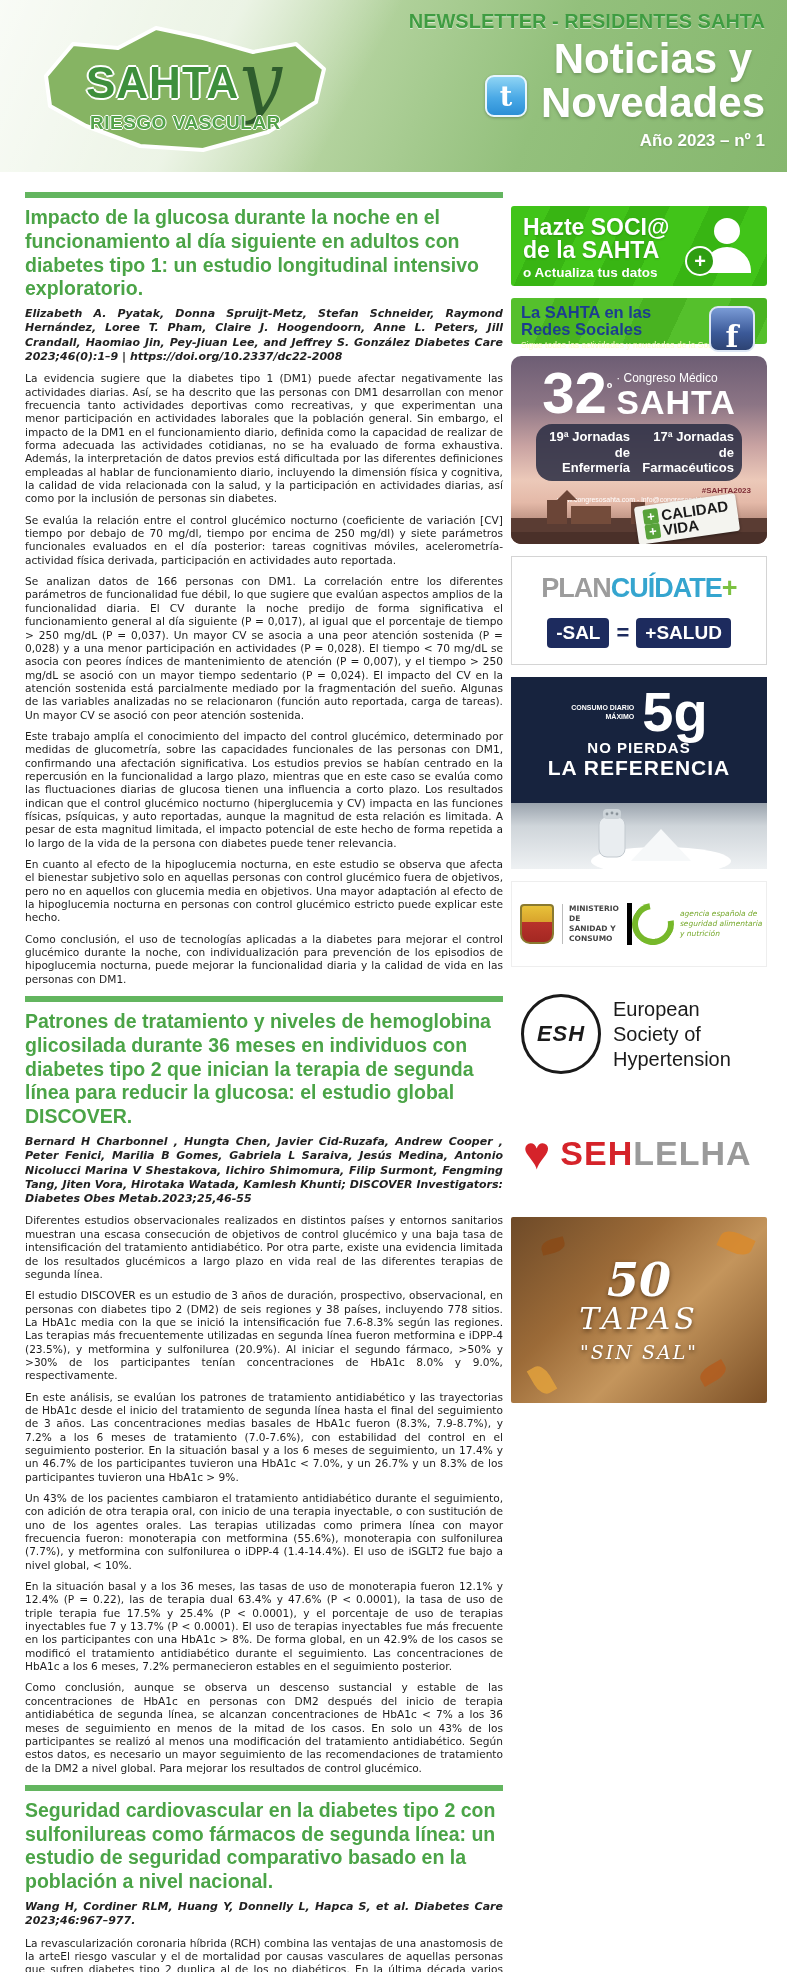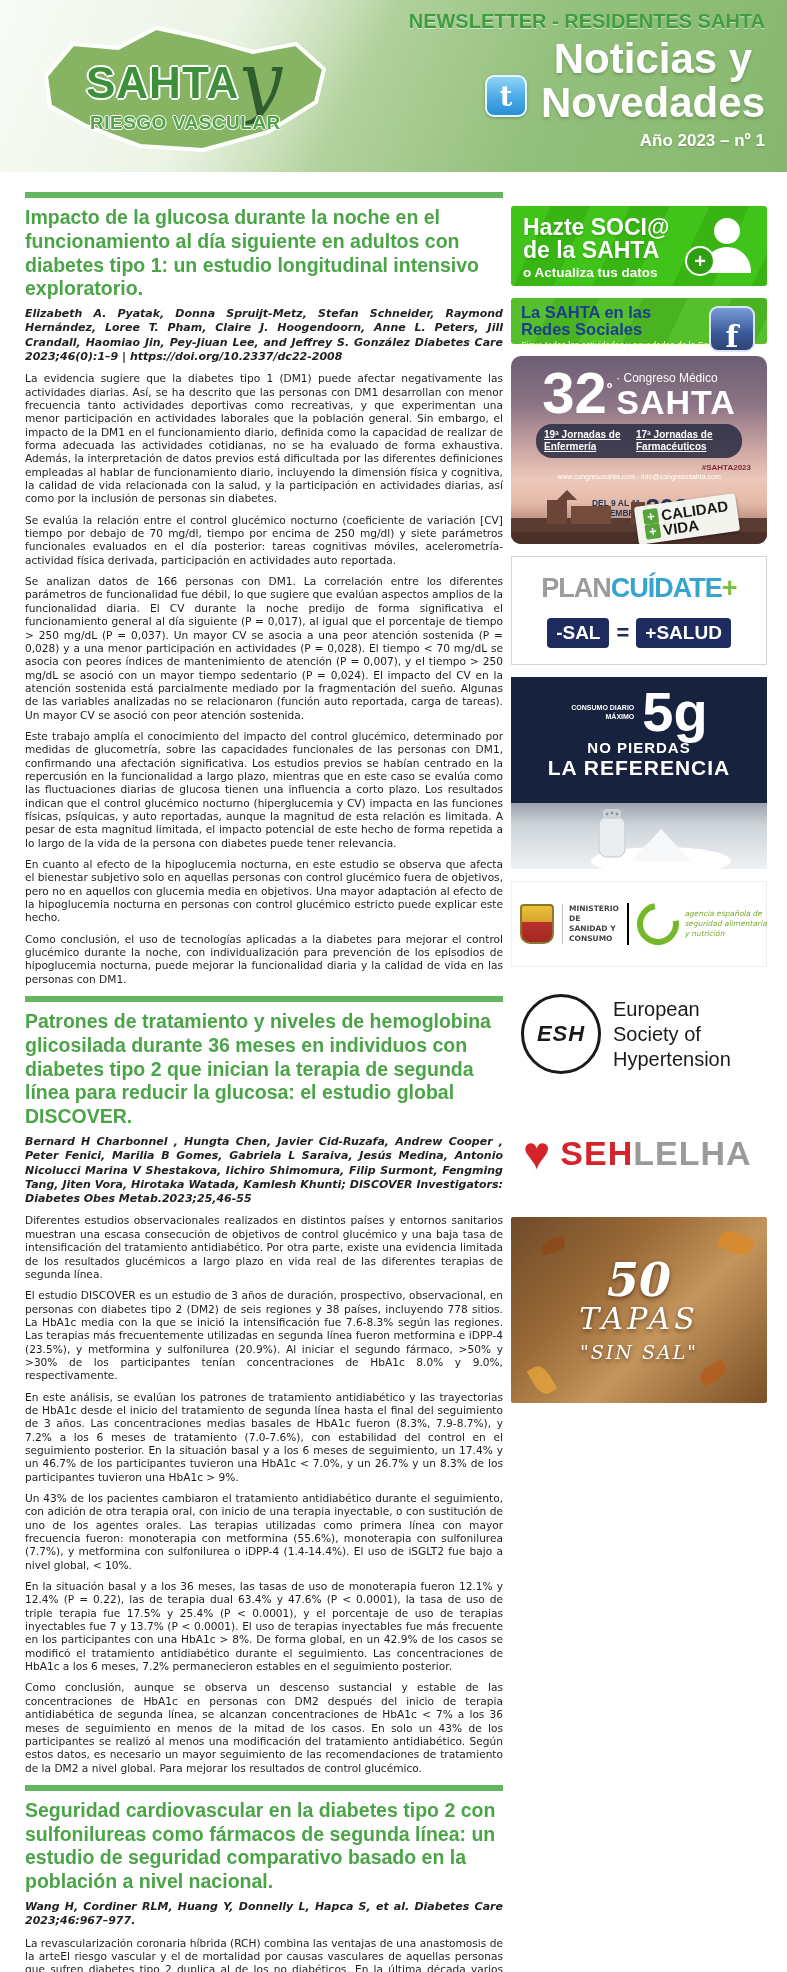--- a/index.html
+++ b/index.html
@@ -75,21 +75,21 @@
     background:linear-gradient(180deg,#6d5d74 0%,#8c7585 26%,#c9a3a2 48%,#ecc9b9 66%,#e4b9a8 78%,#8a5f52 100%);
     font-family:"Liberation Sans",sans-serif;color:#fff;}
   .poster-top{position:relative;text-align:center;padding-top:12px;}
   .p32{font-size:58px;font-weight:bold;line-height:.85;display:inline-block;vertical-align:top;}
   .p32sup{font-size:15px;vertical-align:super;}
   .pmed{display:inline-block;text-align:left;margin-left:4px;}
   .pmed-type{font-size:12px;font-weight:normal;}
   .pmed-name{font-size:34px;font-weight:bold;line-height:.95;letter-spacing:1px;}
   .pill{margin:6px auto 0;width:190px;background:rgba(40,44,66,.85);border-radius:16px;
     padding:5px 8px;display:flex;gap:6px;justify-content:center;}
-  .pill div{font-size:10px;font-weight:bold;line-height:1.2;text-align:left;text-decoration:underline;}
+  .pill div{font-size:13px;font-weight:bold;line-height:1.2;text-align:right;}
   .phash{color:#7d2c35;font-size:8px;font-weight:bold;text-align:right;padding-right:16px;margin-top:5px;}
   .pweb{color:#fff;font-size:7px;text-align:center;margin-top:1px;}
   .pdates{display:flex;justify-content:center;align-items:center;gap:5px;margin-top:13px;color:#1d3554;}
   .pdates .d1{font-size:8.5px;font-weight:bold;text-align:right;line-height:1.15;}
   .pdates .d2{font-size:26px;font-weight:bold;}
   .pvenue{color:#1d3554;font-size:10px;font-weight:bold;text-align:center;}
   .pcity{color:#1d3554;font-size:33px;font-weight:bold;text-align:right;letter-spacing:2px;line-height:1.05;}
   .skyline{position:absolute;bottom:0;left:0;right:0;height:56px;}
   .badge{position:absolute;right:30px;bottom:6px;background:#f4f4ef;color:#1b1b1b;
     transform:rotate(-8deg);padding:4px 8px;border-radius:3px;box-shadow:0 1px 3px rgba(0,0,0,.4);}
@@ -117,21 +117,21 @@
   .salt-photo{position:absolute;bottom:0;left:0;right:0;height:66px;
     background:linear-gradient(180deg,#9aa3ad 0%,#cfd5da 35%,#eef1f3 100%);}
 
   .ministry-box{background:#fff;border:1px solid #eee;display:flex;align-items:center;gap:8px;
     padding:10px 8px;box-sizing:border-box;height:86px;}
   .coa{width:30px;height:36px;flex:0 0 auto;border-radius:4px 4px 10px 10px;
     background:linear-gradient(180deg,#e8c23a 0%,#d8a32c 45%,#b8322b 45%,#a32822 100%);
     border:2px solid #8a7a30;}
   .min-text{font-size:7.5px;font-weight:bold;color:#444;width:78px;line-height:1.35;
     border-left:1px solid #bbb;padding-left:6px;text-transform:uppercase;}
-  .aesan{display:flex;align-items:center;gap:6px;border-left:2px solid #000000;padding-left:8px;}
+  .aesan{display:flex;align-items:center;gap:6px;border-left:5px solid #000000;}
   .swirl{width:30px;height:30px;border-radius:50%;border:6px solid #76b82a;border-top-color:transparent;
     transform:rotate(35deg);flex:0 0 auto;}
   .aesan-text{font-size:7.5px;color:#76a92c;width:86px;line-height:1.3;font-style:italic;}
 
   .esh-box{background:#fff;display:flex;align-items:center;gap:12px;padding:14px 10px;height:110px;
     box-sizing:border-box;font-family:"Liberation Sans",sans-serif;}
   .esh-ring{width:74px;height:74px;border-radius:50%;border:3px solid #1a1a1a;flex:0 0 auto;
     display:flex;align-items:center;justify-content:center;font-size:22px;font-weight:bold;
     font-style:italic;color:#1a1a1a;letter-spacing:1px;}
   .esh-name{font-size:20px;color:#1a1a1a;line-height:1.25;}

